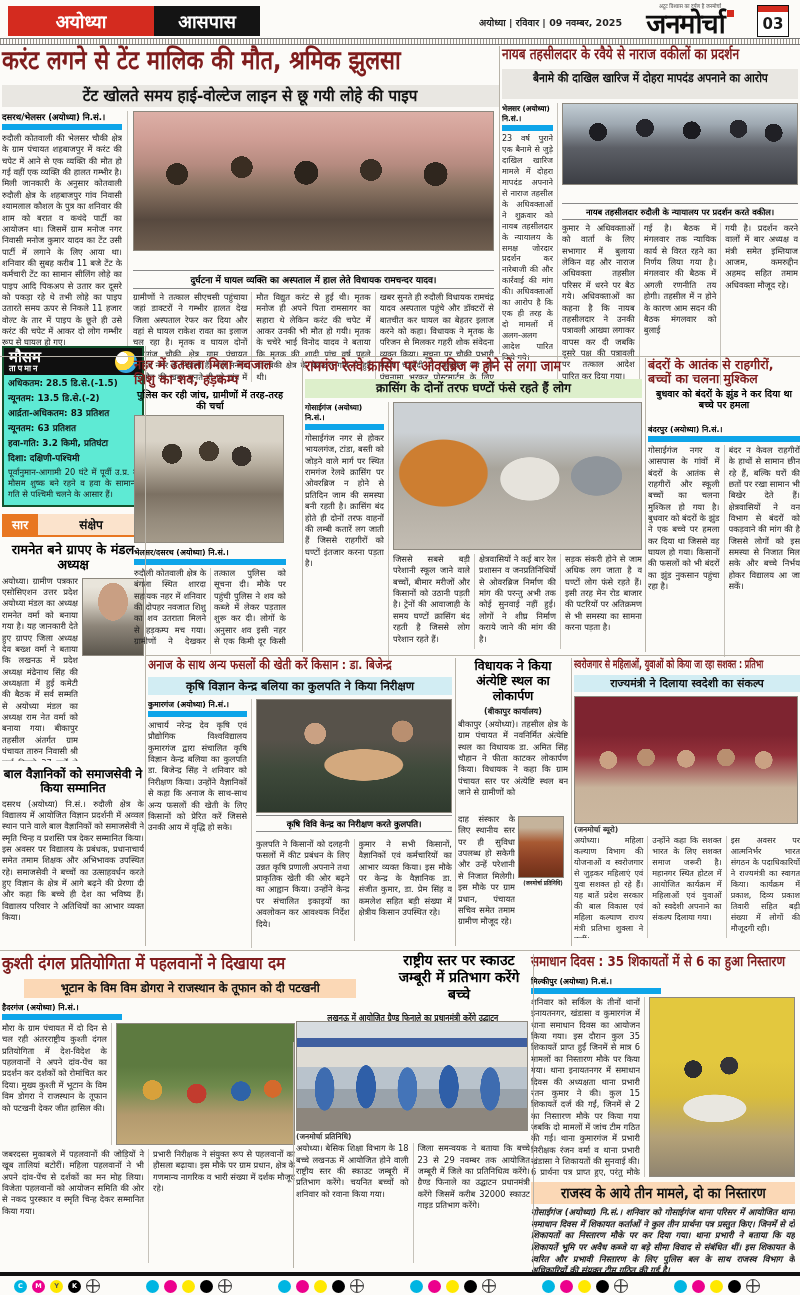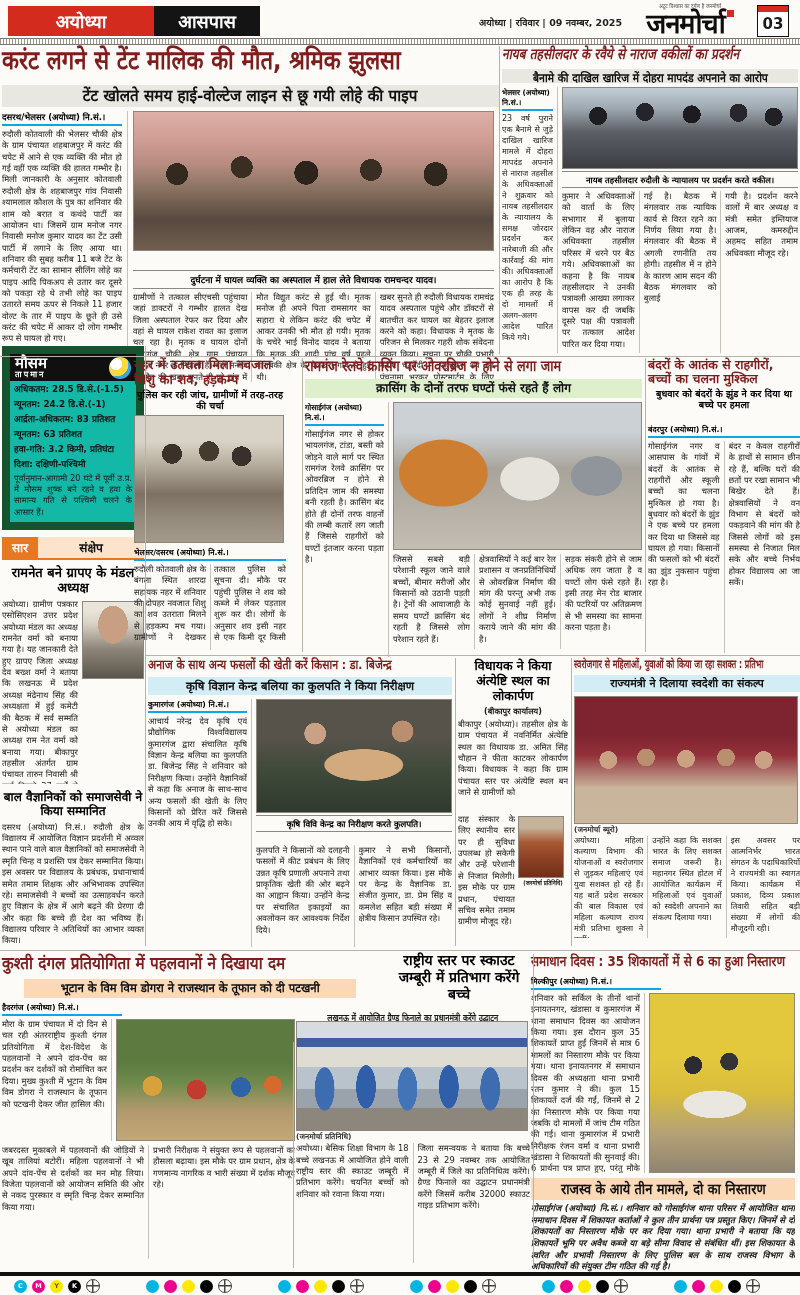--- a/index.html
+++ b/index.html
@@ -6,21 +6,21 @@
 body{margin:0;background:#d8d5cf;font-family:"DejaVu Sans",sans-serif}
 .page{position:relative;width:800px;height:1295px;background:#fcfbf8;color:#1a1a1a;overflow:hidden;margin:0 auto}
 .abs{position:absolute}
 .nw{white-space:nowrap;display:inline-block;transform-origin:0 50%}
 .oc{transform-origin:50% 50%}
 .sx95{transform:scaleX(.95)}.sx90{transform:scaleX(.90)}.sx88{transform:scaleX(.88)}
 .sx85{transform:scaleX(.85)}.sx82{transform:scaleX(.82)}.sx80{transform:scaleX(.80)}.sx68{transform:scaleX(.68)}
 .hl{font-weight:bold;color:#7f1d1d;line-height:1.12}
 .kbar{font-weight:bold;text-align:center;color:#111;overflow:hidden}
 .gray{background:#e9e7e2}.green{background:#ddefcb}.cyan{background:#d2edf3}.peach{background:#fbd8b6}
-.byline{font-weight:bold;font-size:8.5px;border-bottom:2px solid #0ea5e9;padding-bottom:2px;margin-bottom:3px;color:#000}
+.byline{font-weight:bold;font-size:8.5px;border-bottom:6px solid #0ea5e9;padding-bottom:2px;margin-bottom:3px;color:#000}
 .body{font-size:8.3px;line-height:1.37;text-align:justify;color:#222;overflow:hidden}
 .cap{font-size:9px;font-weight:bold;text-align:center;border-top:1px solid #888;border-bottom:1px solid #888;padding:2px 1px;color:#000;overflow:hidden;white-space:nowrap}
 .credit{font-size:7.5px;font-weight:bold;color:#333}
 .flexrow{display:flex}
 .ucol{flex:1;border-right:1px solid #c6c2ba;padding-right:4px;margin-right:4px}
 .ucol:last-child{border-right:none;padding-right:0;margin-right:0}
 .cols2{column-count:2;column-gap:8px;column-rule:1px solid #c6c2ba}
 .vr{position:absolute;width:1px;background:#b8b3a8}
 .hrl{position:absolute;height:1px;background:#b8b3a8}
 .ph{position:relative;overflow:hidden;border:1px solid #8d887e}
@@ -41,21 +41,21 @@
 #hdr-date{left:440px;top:16px;width:182px;text-align:right;font-size:9.5px;font-weight:bold;color:#222}
 #hdr-logo{left:628px;top:2px;width:124px;text-align:center}
 #hdr-logo .tg{font-size:5.5px;color:#444;white-space:nowrap;transform:scaleX(.9);transform-origin:center}
 #hdr-logo .pn{font-size:27px;font-weight:bold;color:#0d0d0d;line-height:1;letter-spacing:-1px;white-space:nowrap}
 .redsq{display:inline-block;width:7px;height:7px;background:#d42b1f;vertical-align:top;margin-left:2px}
 #hdr-page{left:757px;top:5px;width:32px;height:32px;border:1.5px solid #111;background:#fff;text-align:center}
 #hdr-page .ptab{height:6px;background:#d42b1f}
 #hdr-page .pno{font-size:15px;font-weight:bold;line-height:24px}
 #hdr-stripes{left:0;top:38px;width:800px;height:7px;background:repeating-linear-gradient(90deg,#9a958c 0 1px,transparent 1px 3px);border-top:1px solid #777;border-bottom:1px solid #777}
 
-.wbox{border:8px solid #14532d;background:#14b8a6}
+.wbox{border:2px solid #14532d;background:#5eead4}
 .whead{background:#101010;color:#fff;display:flex;align-items:center;justify-content:space-between;padding:2px 5px}
 .wt{line-height:1}
 .wt1{font-size:15px;font-weight:bold;display:block}
 .wt2{font-size:8px;font-weight:bold;display:block;letter-spacing:2px}
 .wicon{width:22px;height:22px;border-radius:50%;background:radial-gradient(circle at 32% 32%,#ffffff 0 28%,#ffd93b 29% 58%,#35a8e0 59% 100%)}
 .wrow{font-size:8.8px;font-weight:bold;padding:1.5px 4px;color:#111}
 .wfc{font-size:8.3px;padding:2px 4px 4px;line-height:1.35;text-align:justify}
 .sarhead{display:flex;align-items:stretch;border-bottom:2px solid #e87722;margin-top:7px}
 .sar1{background:#e87722;color:#fff;font-weight:bold;font-size:12px;padding:2px 10px}
 .sar2{color:#111;font-weight:bold;font-size:12px;padding:2px 8px;background:#fbe3cc;flex:1;text-align:center}
@@ -104,50 +104,50 @@
         <div class="flexrow" style="margin-top:3px;">
           <div class="ucol body" style="height:90px;">ग्रामीणों ने तत्काल सीएचसी पहुंचाया जहां डाक्टरों ने गम्भीर हालत देख जिला अस्पताल रेफर कर दिया और वहां से घायल राकेश रावत का इलाज चल रहा है। मृतक व घायल दोनों सुजागंज चौकी क्षेत्र ग्राम पंचायत ममरेज नगर के निवासी हैं। वहीं मनोज के मौत की खबर सुनते ही पूरे गांव में शोक की लहर दौड़ गई। ग्रामीणों ने बताया कि पांच वर्ष पहले मृतक के भाई संतोष की</div>
           <div class="ucol body" style="height:90px;">मौत विद्युत करंट से हुई थी। मृतक मनोज ही अपने पिता रामसागर का सहारा थे लेकिन करंट की चपेट में आकर उनकी भी मौत हो गयी। मृतक के चचेरे भाई विनोद यादव ने बताया कि मृतक की शादी पांच वर्ष पहले बाराबंकी क्षेत्र के बेलखरा गांव से हुई थी।</div>
           <div class="ucol body" style="height:90px;">खबर सुनते ही रुदौली विधायक रामचंद्र यादव अस्पताल पहुंचे और डॉक्टरों से बातचीत कर घायल का बेहतर इलाज करने को कहा। विधायक ने मृतक के परिजन से मिलकर गहरी शोक संवेदना व्यक्त किया। सूचना पर चौकी प्रभारी मनीष चतुर्वेदी ने पहुंचकर शव का पंचनामा भरकर पोस्टमार्टम के लिए भेज दिया।</div>
         </div>
       </div>
     </div>
   </div>
 
   <div class="abs" id="advocates" style="left:502px;top:46px;width:296px;height:308px;">
-    <div class="hl" style="font-size:15px;height:20px;font-style:italic;"><span class="nw sx80">नायब तहसीलदार के रवैये से नाराज वकीलों का प्रदर्शन</span></div>
-    <div class="kbar gray" style="height:14px;font-size:12px;line-height:19px;margin-top:3px;"><span class="nw sx88 oc">बैनामे की दाखिल खारिज में दोहरा मापदंड अपनाने का आरोप</span></div>
+    <div class="hl" style="font-size:15px;height:20px;"><span class="nw sx80">नायब तहसीलदार के रवैये से नाराज वकीलों का प्रदर्शन</span></div>
+    <div class="kbar gray" style="height:30px;font-size:12px;line-height:19px;margin-top:3px;"><span class="nw sx88 oc">बैनामे की दाखिल खारिज में दोहरा मापदंड अपनाने का आरोप</span></div>
     <div class="flexrow" style="margin-top:4px;">
       <div style="width:56px;padding-right:4px;border-right:1px solid #c6c2ba;">
         <div class="byline" style="font-size:7.3px;">भेलसर (अयोध्या) नि.सं.।</div>
         <div class="body" style="height:238px;font-size:8px;">23 वर्ष पुराने एक बैनामे से जुड़े दाखिल खारिज मामले में दोहरा मापदंड अपनाने से नाराज तहसील के अधिवक्ताओं ने शुक्रवार को नायब तहसीलदार के न्यायालय के समक्ष जोरदार प्रदर्शन कर नारेबाजी की और कार्रवाई की मांग की। अधिवक्ताओं का आरोप है कि एक ही तरह के दो मामलों में अलग-अलग आदेश पारित किये गये।</div>
       </div>
       <div style="width:240px;padding-left:4px;">
         <div class="ph ph-adv" style="width:236px;height:82px;"></div>
-        <div class="cap" style="margin-top:2px;font-size:8.3px;">नायब तहसीलदार रुदौली के न्यायालय पर प्रदर्शन करते वकील।</div>
+        <div class="cap" style="margin-top:18px;font-size:8.3px;">नायब तहसीलदार रुदौली के न्यायालय पर प्रदर्शन करते वकील।</div>
         <div class="flexrow" style="margin-top:3px;">
           <div class="ucol body" style="height:162px;">कुमार ने अधिवक्ताओं को वार्ता के लिए सभागार में बुलाया लेकिन वह और नाराज अधिवक्ता तहसील परिसर में धरने पर बैठ गये। अधिवक्ताओं का कहना है कि नायब तहसीलदार ने उनकी पत्रावली आख्या लगाकर वापस कर दी जबकि दूसरे पक्ष की पत्रावली पर तत्काल आदेश पारित कर दिया गया।</div>
           <div class="ucol body" style="height:162px;">गई है। बैठक में मंगलवार तक न्यायिक कार्य से विरत रहने का निर्णय लिया गया है। मंगलवार की बैठक में अगली रणनीति तय होगी। तहसील में न होने के कारण आम सदन की बैठक मंगलवार को बुलाई</div>
           <div class="ucol body" style="height:162px;">गयी है। प्रदर्शन करने वालों में बार अध्यक्ष व मंत्री समेत इम्तियाज आजम, कमरुद्दीन अहमद सहित तमाम अधिवक्ता मौजूद रहे।</div>
         </div>
       </div>
     </div>
   </div>
 
   <div class="abs" id="sidebar" style="left:2px;top:346px;width:142px;height:602px;">
     <div class="wbox">
       <div class="whead">
         <div class="wt">
           <span class="wt1">मौसम</span>
           <span class="wt2">तापमान</span>
         </div>
         <span class="wicon"></span>
       </div>
       <div class="wrow">अधिकतम: 28.5 डि.से.(-1.5)</div>
-      <div class="wrow">न्यूनतम: 24.2 डि.से.(-1)</div>
+      <div class="wrow">न्यूनतम: 13.5 डि.से.(-2)</div>
       <div class="wrow">आर्द्रता-अधिकतम: 83 प्रतिशत</div>
       <div class="wrow">न्यूनतम: 63 प्रतिशत</div>
       <div class="wrow">हवा-गति: 3.2 किमी, प्रतिघंटा</div>
       <div class="wrow">दिशा: दक्षिणी-पश्चिमी</div>
       <div class="wfc">पूर्वानुमान-आगामी 20 घंटे में पूर्वी उ.प्र. में मौसम शुष्क बने रहने व हवा के सामान्य गति से पश्चिमी चलने के आसार हैं।</div>
     </div>
     <div class="sarhead">
       <span class="sar1">सार</span>
       <span class="sar2">संक्षेप</span>
     </div>
@@ -201,21 +201,21 @@
     <div class="hl" style="font-size:13px;height:17px;"><span class="nw sx82">अनाज के साथ अन्य फसलों की खेती करें किसान : डा. बिजेन्द्र</span></div>
     <div class="kbar cyan" style="height:18px;font-size:11.5px;line-height:18px;margin-top:2px;">कृषि विज्ञान केन्द्र बलिया का कुलपति ने किया निरीक्षण</div>
     <div class="flexrow" style="margin-top:4px;">
       <div style="width:104px;padding-right:4px;border-right:1px solid #c6c2ba;">
         <div class="byline" style="font-size:7.8px;">कुमारगंज (अयोध्या) नि.सं.।</div>
         <div class="body" style="height:228px;">आचार्य नरेन्द्र देव कृषि एवं प्रौद्योगिक विश्वविद्यालय कुमारगंज द्वारा संचालित कृषि विज्ञान केन्द्र बलिया का कुलपति डा. बिजेन्द्र सिंह ने शनिवार को निरीक्षण किया। उन्होंने वैज्ञानिकों से कहा कि अनाज के साथ-साथ अन्य फसलों की खेती के लिए किसानों को प्रेरित करें जिससे उनकी आय में वृद्धि हो सके।</div>
       </div>
       <div style="width:200px;padding-left:4px;">
         <div class="ph ph-grain" style="width:196px;height:114px;"></div>
         <div class="cap" style="margin-top:2px;font-size:8.5px;">कृषि विवि केन्द्र का निरीक्षण करते कुलपति।</div>
-        <div class="flexrow" style="margin-top:13px;">
+        <div class="flexrow" style="margin-top:7px;">
           <div class="ucol body" style="height:102px;">कुलपति ने किसानों को दलहनी फसलों में कीट प्रबंधन के लिए उन्नत कृषि प्रणाली अपनाने तथा प्राकृतिक खेती की ओर बढ़ने का आह्वान किया। उन्होंने केन्द्र पर संचालित इकाइयों का अवलोकन कर आवश्यक निर्देश दिये।</div>
           <div class="ucol body" style="height:102px;">कुमार ने सभी किसानों, वैज्ञानिकों एवं कर्मचारियों का आभार व्यक्त किया। इस मौके पर केन्द्र के वैज्ञानिक डा. संजीत कुमार, डा. प्रेम सिंह व कमलेश सहित बड़ी संख्या में क्षेत्रीय किसान उपस्थित रहे।</div>
         </div>
       </div>
     </div>
   </div>
 
   <div class="abs" id="mla" style="left:458px;top:658px;width:110px;height:288px;">
     <div class="sh" style="font-size:12.5px;">विधायक ने किया अंत्येष्टि स्थल का लोकार्पण</div>
     <div style="text-align:center;font-size:8px;font-weight:bold;margin-top:2px;">(बीकापुर कार्यालय)</div>

